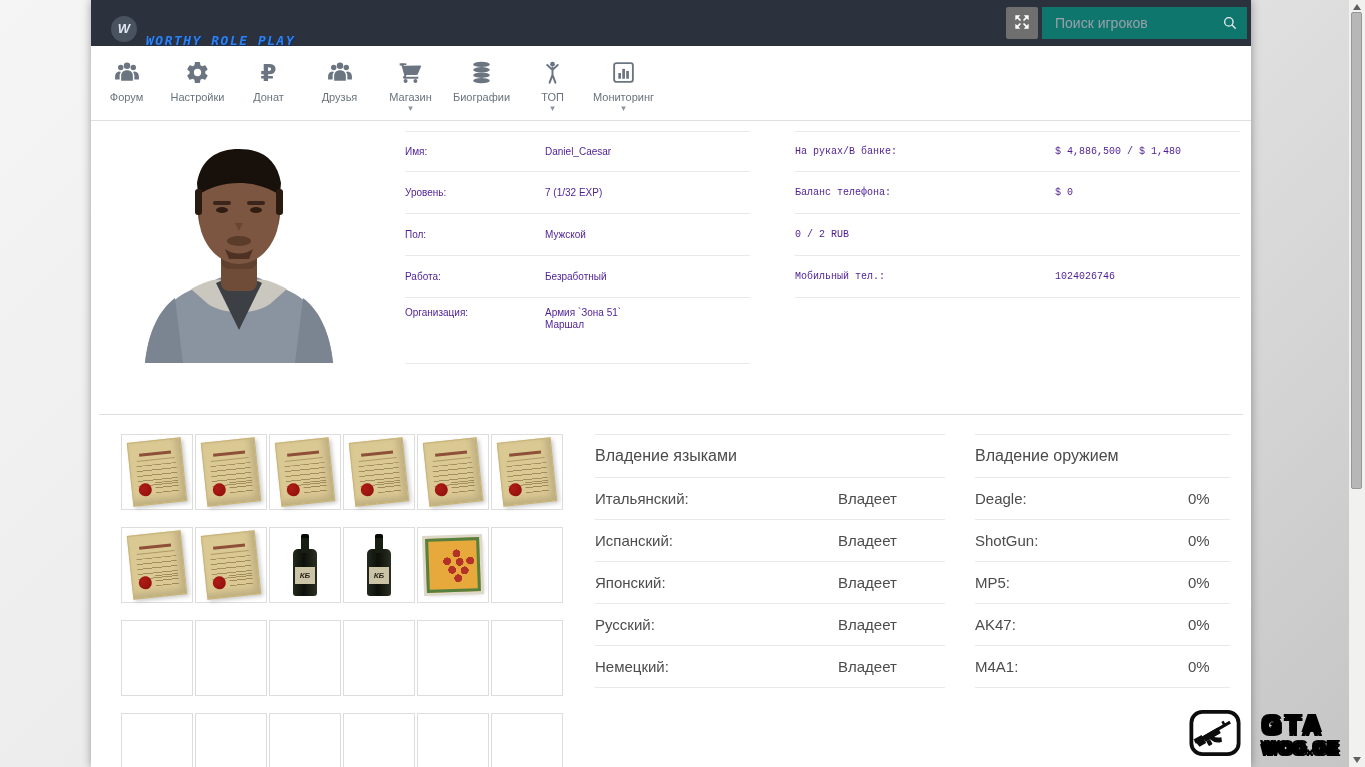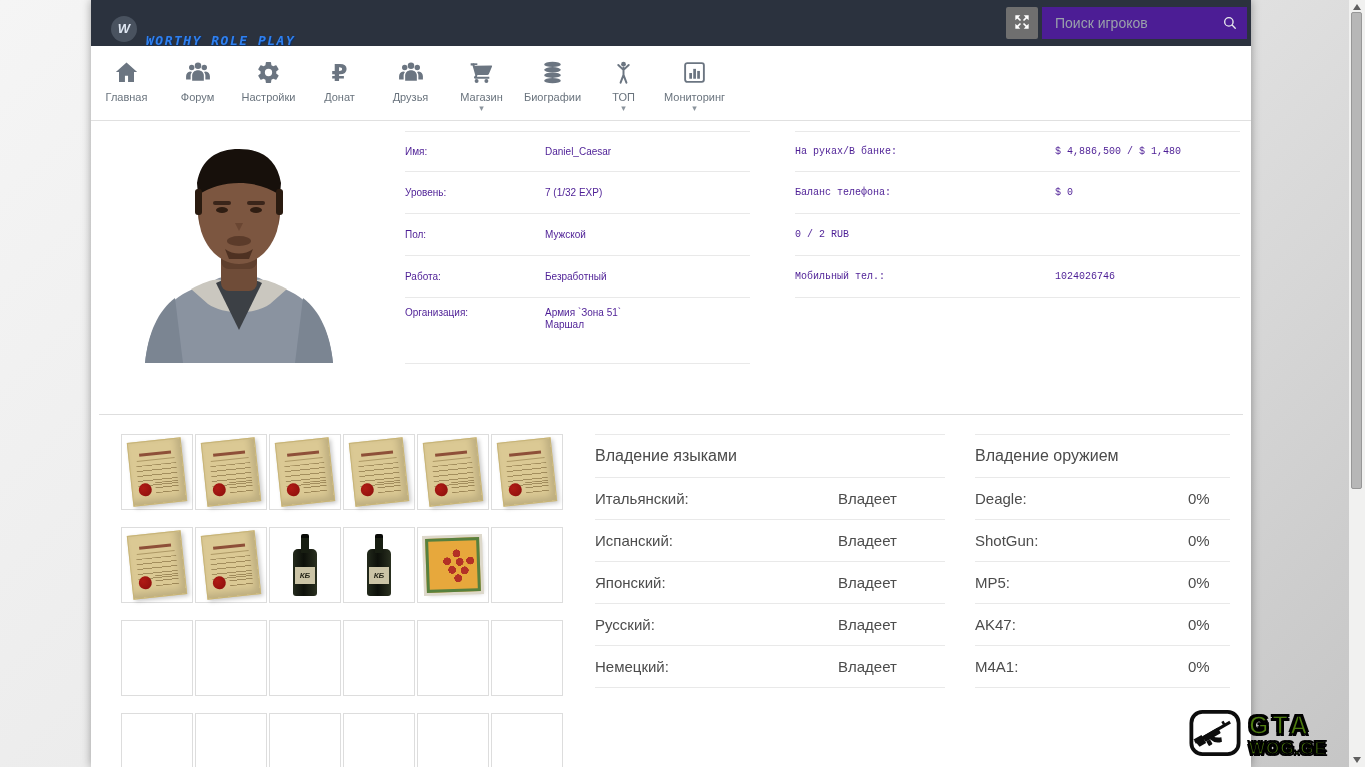--- a/index.html
+++ b/index.html
@@ -18,21 +18,21 @@
   .topbar { position:absolute; left:0; top:0; width:100%; height:46px; background:#2b323e; }
   .logo { position:absolute; left:20px; top:9px; display:flex; align-items:center; cursor:pointer; }
   .logo-badge { width:26px; height:26px; border-radius:50%; background:#49525f;
     color:#dfe7f2; font-weight:bold; font-size:13px; display:flex; align-items:center; justify-content:center;
     font-style:italic; }
   .logo-text { margin-left:9px; font-family:"DejaVu Sans Mono",monospace; font-style:italic; font-weight:bold;
     font-size:13px; letter-spacing:1.5px; color:#2f80f0; text-shadow:1px 1px 0 #103061; white-space:nowrap;margin-top:24px; }
   .expand-btn { position:absolute; left:915px; top:7px; width:32px; height:32px; background:#6f6f6f;
     border:none; border-radius:2px; display:flex; align-items:center; justify-content:center; cursor:pointer; }
   .search-wrap { position:absolute; left:951px; top:7px; width:205px; height:32px; }
-  .search-input { width:100%; height:100%; background:#4c1d95; border:none; outline:none;
+  .search-input { width:100%; height:100%; background:#0f766e; border:none; outline:none;
     color:#c7ccd3; font-size:14px; padding:0 34px 0 13px; font-family:inherit; }
   .search-input::placeholder { color:#9aa1ab; }
   .search-icon { position:absolute; right:8px; top:7px; }
 
   
   .nav { position:absolute; left:0; top:46px; width:100%; height:75px; background:#fff;
     border-bottom:1px solid #e0e0e0; display:flex; }
   .nav-item { width:71px; padding-top:12px; display:flex; flex-direction:column; align-items:center; cursor:pointer; }
   .nav-icon { height:27px; display:flex; align-items:flex-end; justify-content:center; }
   .nav-item svg { fill:#6b7581; }
@@ -110,21 +110,21 @@
     font-size:16px; color:#4a4a4a; }
   .srow { height:42px; display:flex; align-items:center; border-bottom:1px solid #e9e9e9; }
   .srow .slabel { flex:1; }
   .langs .svalue { width:107px; flex:none; }
   .weps  .svalue { width:42px;  flex:none; }
 
   .vehicles-title { position:absolute; left:504px; top:705px; font-size:17px; color:#4a4a4a; }
 
   
   .watermark { position:absolute; left:1186px; top:706px; display:flex; align-items:center; z-index:8; }
-  .wm-texts { margin-left:5px; font-weight:bold; color:#4d7c0f; line-height:1;
+  .wm-texts { margin-left:18px; font-weight:bold; color:#000000; line-height:1;
     -webkit-text-stroke:1.6px #000;
     text-shadow:-2px -2px 0 #000, 2px -2px 0 #000, -2px 2px 0 #000, 2px 2px 0 #000; }
   .wm-line1 { font-size:25px; letter-spacing:4px; }
   .wm-line2 { font-size:17px; letter-spacing:1px; margin-top:2px; }
 
   
   .scrollbar { position:absolute; right:0; top:0; width:16px; height:767px; background:#f1f1f0; z-index:9; }
   .sb-up { width:0; height:0; border-left:4px solid transparent; border-right:4px solid transparent;
     border-bottom:6px solid #606060; margin:4px auto 0; cursor:pointer; }
   .sb-down { position:absolute; bottom:4px; left:4px; width:0; height:0;
@@ -155,28 +155,20 @@
       <span class="search-icon">
         <svg viewBox="0 0 24 24" width="18" height="18">
             <circle cx="10.5" cy="10.5" r="5.6" fill="none" stroke="#e9ebee" stroke-width="1.8"></circle>
             <path d="M14.8 14.8 19 19" stroke="#e9ebee" stroke-width="1.8" stroke-linecap="round"></path>
           </svg>
       </span>
     </div>
   </div>
 
   <div class="nav">
-    <div class="nav-item">
-      <span class="nav-icon">
-          <svg viewBox="0 0 24 24" width="25" height="25">
-            <path d="M12 2.5 1.8 11.6h3v9.4h5.7v-6h3v6h5.7v-9.4h3z"></path>
-          </svg>
-        </span>
-      <span class="nav-label">Главная</span>
-    </div>
     <div class="nav-item">
       <span class="nav-icon">
           <svg viewBox="0 0 24 24" width="26" height="26">
             <circle cx="6.2" cy="7.8" r="2.5"></circle>
             <circle cx="17.8" cy="7.8" r="2.5"></circle>
             <circle cx="12" cy="6.2" r="3"></circle>
             <path d="M12 10.4c-3.1 0-5.4 2-5.4 5V20h10.8v-4.6c0-3-2.3-5-5.4-5z"></path>
             <path d="M4.8 11.6C2.6 12 1 13.7 1 16v3h4.2v-3.6c0-1.4.5-2.5 1.3-3.4-.5-.2-1.1-.4-1.7-.4zM19.2 11.6c2.2.4 3.8 2.1 3.8 4.4v3h-4.2v-3.6c0-1.4-.5-2.5-1.3-3.4.5-.2 1.1-.4 1.7-.4z"></path>
           </svg>
         </span>

